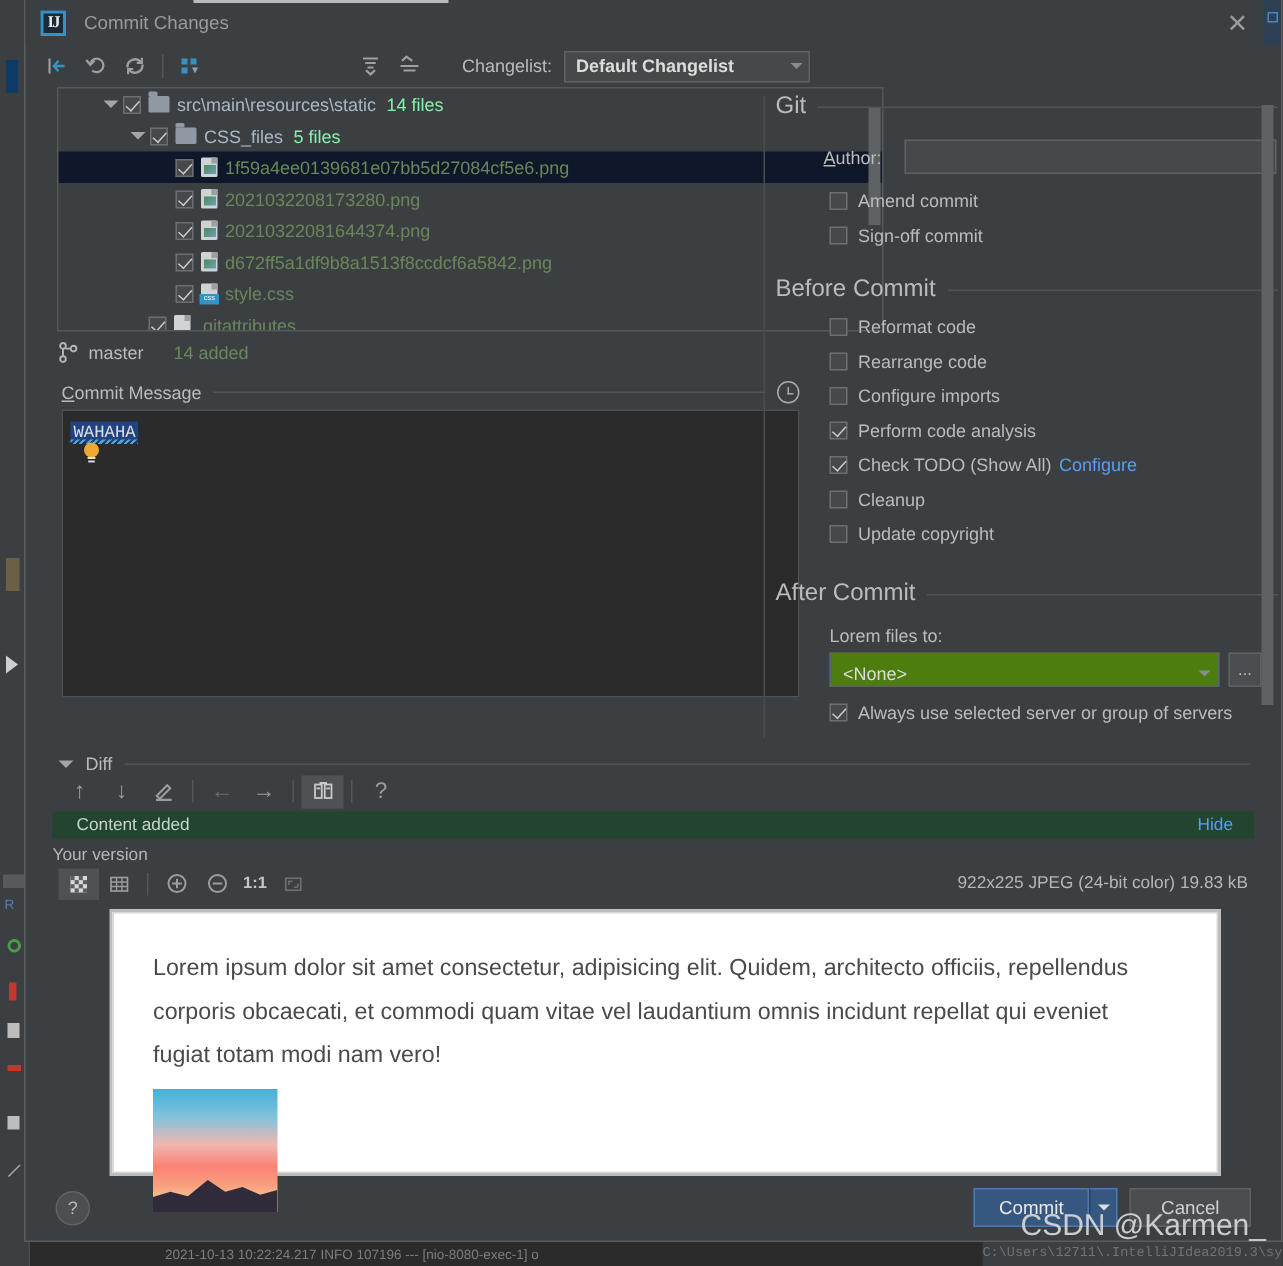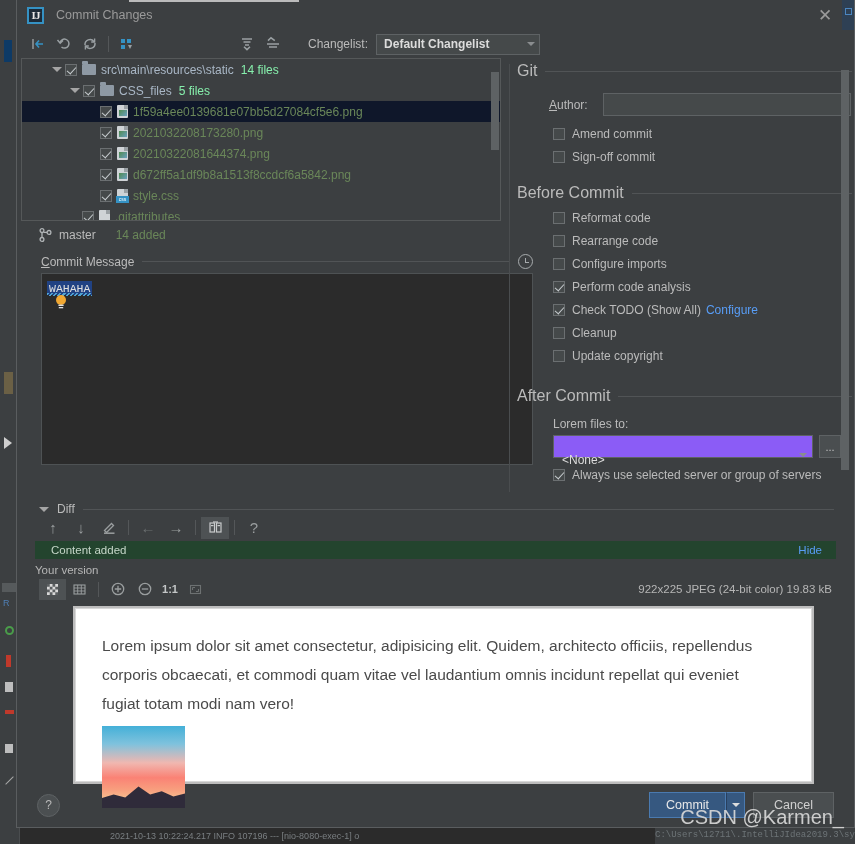--- a/index.html
+++ b/index.html
@@ -52,21 +52,21 @@
   #changelist-value { flex: 1; font-size: 12px; color: #dcdcdc; font-weight: bold; }
   .caret-down { width: 0; height: 0; border-left: 4px solid transparent; border-right: 4px solid transparent; border-top: 4px solid #8a8d8f; }
 
   
   #body-split { display: flex; flex: none; height: 440px; }
   #left-col { width: 492px; display: flex; flex-direction: column; padding-left: 4px; }
   #right-col { width: 343px; position: relative; padding-left: 8px; }
 
   
   #file-tree {
-    height: 163px; background: #3c3f41; border: 1px solid #555859; width: 480px;
+    height: 163px; background: #3c3f41; border: 1px solid #555859; margin-left: 17px; width: 551px;
     position: relative; overflow: hidden;
   }
   .tree-row { height: 21px; display: flex; align-items: center; font-size: 12px; color: #a9b7c6; white-space: nowrap; cursor: pointer; }
   .tree-row.selected { background: #0f172a; }
   .tree-row.selected .node-name { color: #6a8759; }
   .twisty { width: 0; height: 0; border-left: 5px solid transparent; border-right: 5px solid transparent; border-top: 5px solid #a5a5a5; margin-right: 3px; }
   .ck {
     width: 12px; height: 12px; background: #45494a; border: 1px solid #6b6f71; margin-right: 5px;
     display: flex; align-items: center; justify-content: center; flex: none; position: relative;
   }
@@ -110,21 +110,21 @@
   #author-row { display: flex; align-items: center; margin: 13px 0 6px 32px; }
   #author-label { font-size: 12px; color: #bbbbbb; width: 54px; }
   #author-input { width: 248px; height: 23px; background: #45494a; border: 1px solid #5e6264; }
   .opt-row { display: flex; align-items: center; height: 23px; margin-left: 36px; font-size: 12px; color: #bbbbbb; cursor: pointer; }
   .opt-row .ck { margin-right: 7px; }
   .opt-link { color: #589df6; margin-left: 5px; cursor: pointer; }
   #before-commit-head { margin-top: 16px; }
   #after-commit-head { margin-top: 20px; }
   #upload-label { margin: 12px 0 4px 36px; font-size: 12px; color: #bbbbbb; }
   #upload-row { display: flex; align-items: center; margin-left: 36px; }
-  #upload-combo { width: 260px; height: 23px; background: #8b5cf6; border: 1px solid #5e6264; display: flex; align-items: flex-start; padding: 17px 5px 0 8px; cursor: pointer; }
+  #upload-combo { width: 260px; height: 23px; background: #4d7c0f; border: 1px solid #5e6264; display: flex; align-items: center; padding: 4px 5px 0 8px; cursor: pointer; }
   #upload-value { flex: 1; font-size: 12px; color: #dcdcdc; }
   #upload-ellipsis { width: 22px; height: 23px; margin-left: 6px; background: #4a4e50; border: 1px solid #5e6264;
       display: flex; align-items: center; justify-content: center; color: #c0c0c0; font-size: 11px; cursor: pointer; }
   #always-row { margin-top: 5px; margin-left: 36px; }
   #right-scrollbar { position: absolute; right: 3px; top: 12px; width: 8px; height: 400px; background: #5e6264; }
   #right-divider { position: absolute; left: 0px; top: 6px; width: 1px; height: 428px; background: #4a4d4f; }
 
   
   #diff-head { display: flex; align-items: center; margin: 4px 20px 0 22px; }
   #diff-twisty { width: 0; height: 0; border-left: 5px solid transparent; border-right: 5px solid transparent; border-top: 5px solid #a5a5a5; margin-right: 8px; cursor: pointer; }

